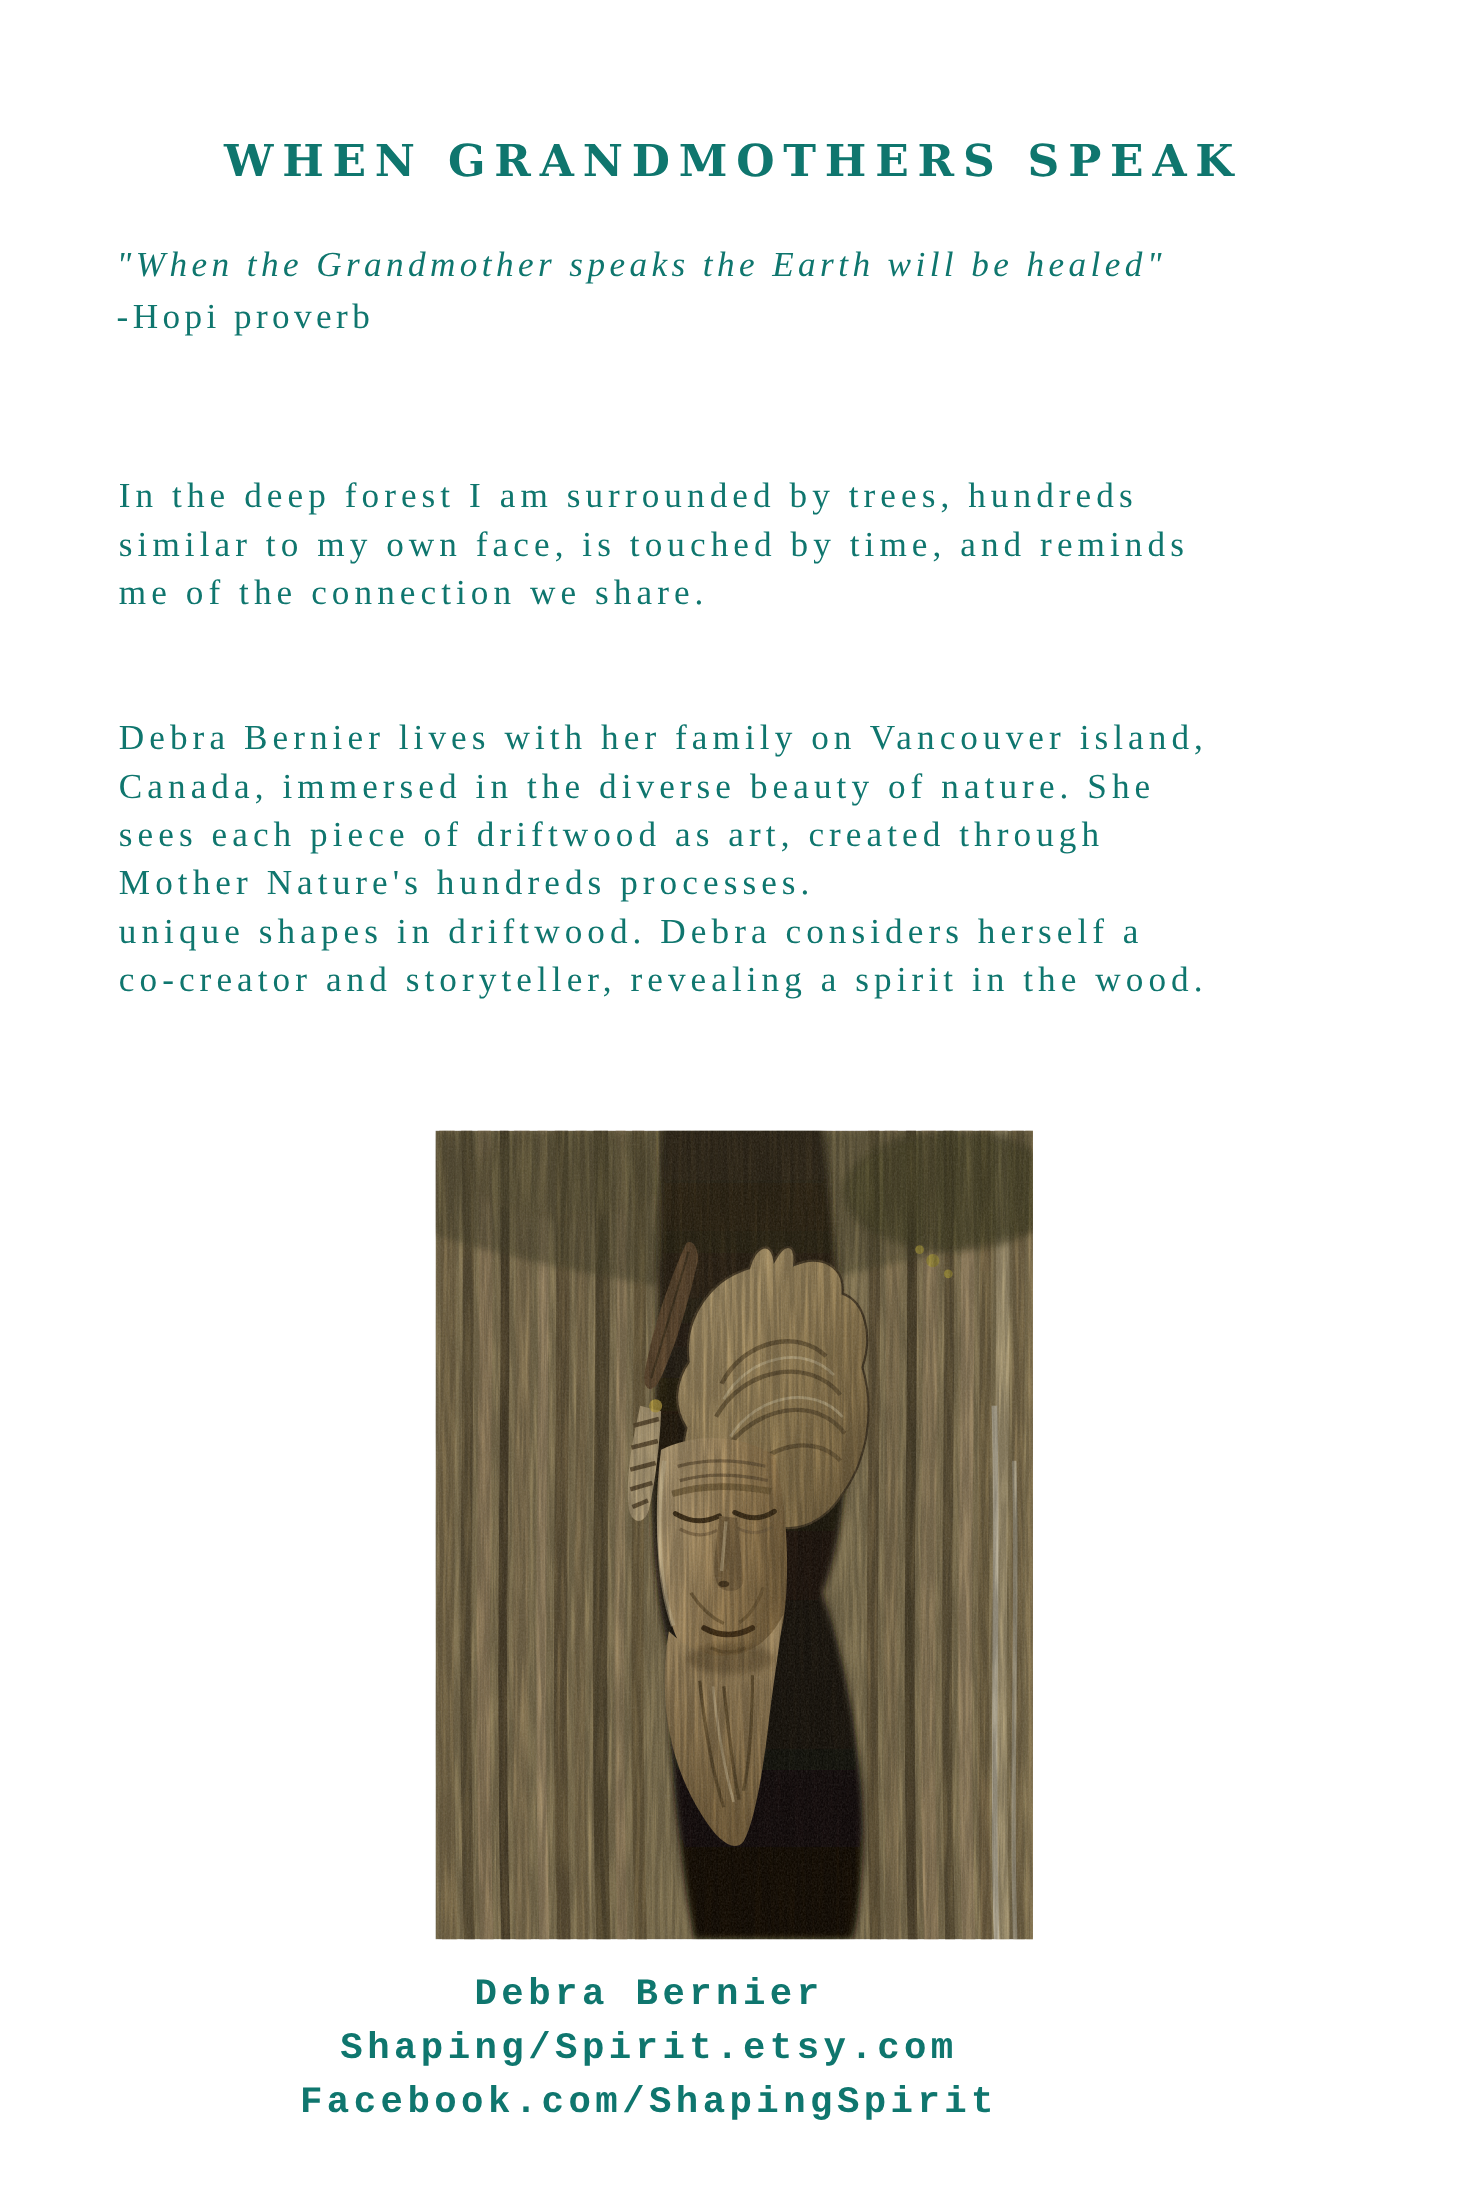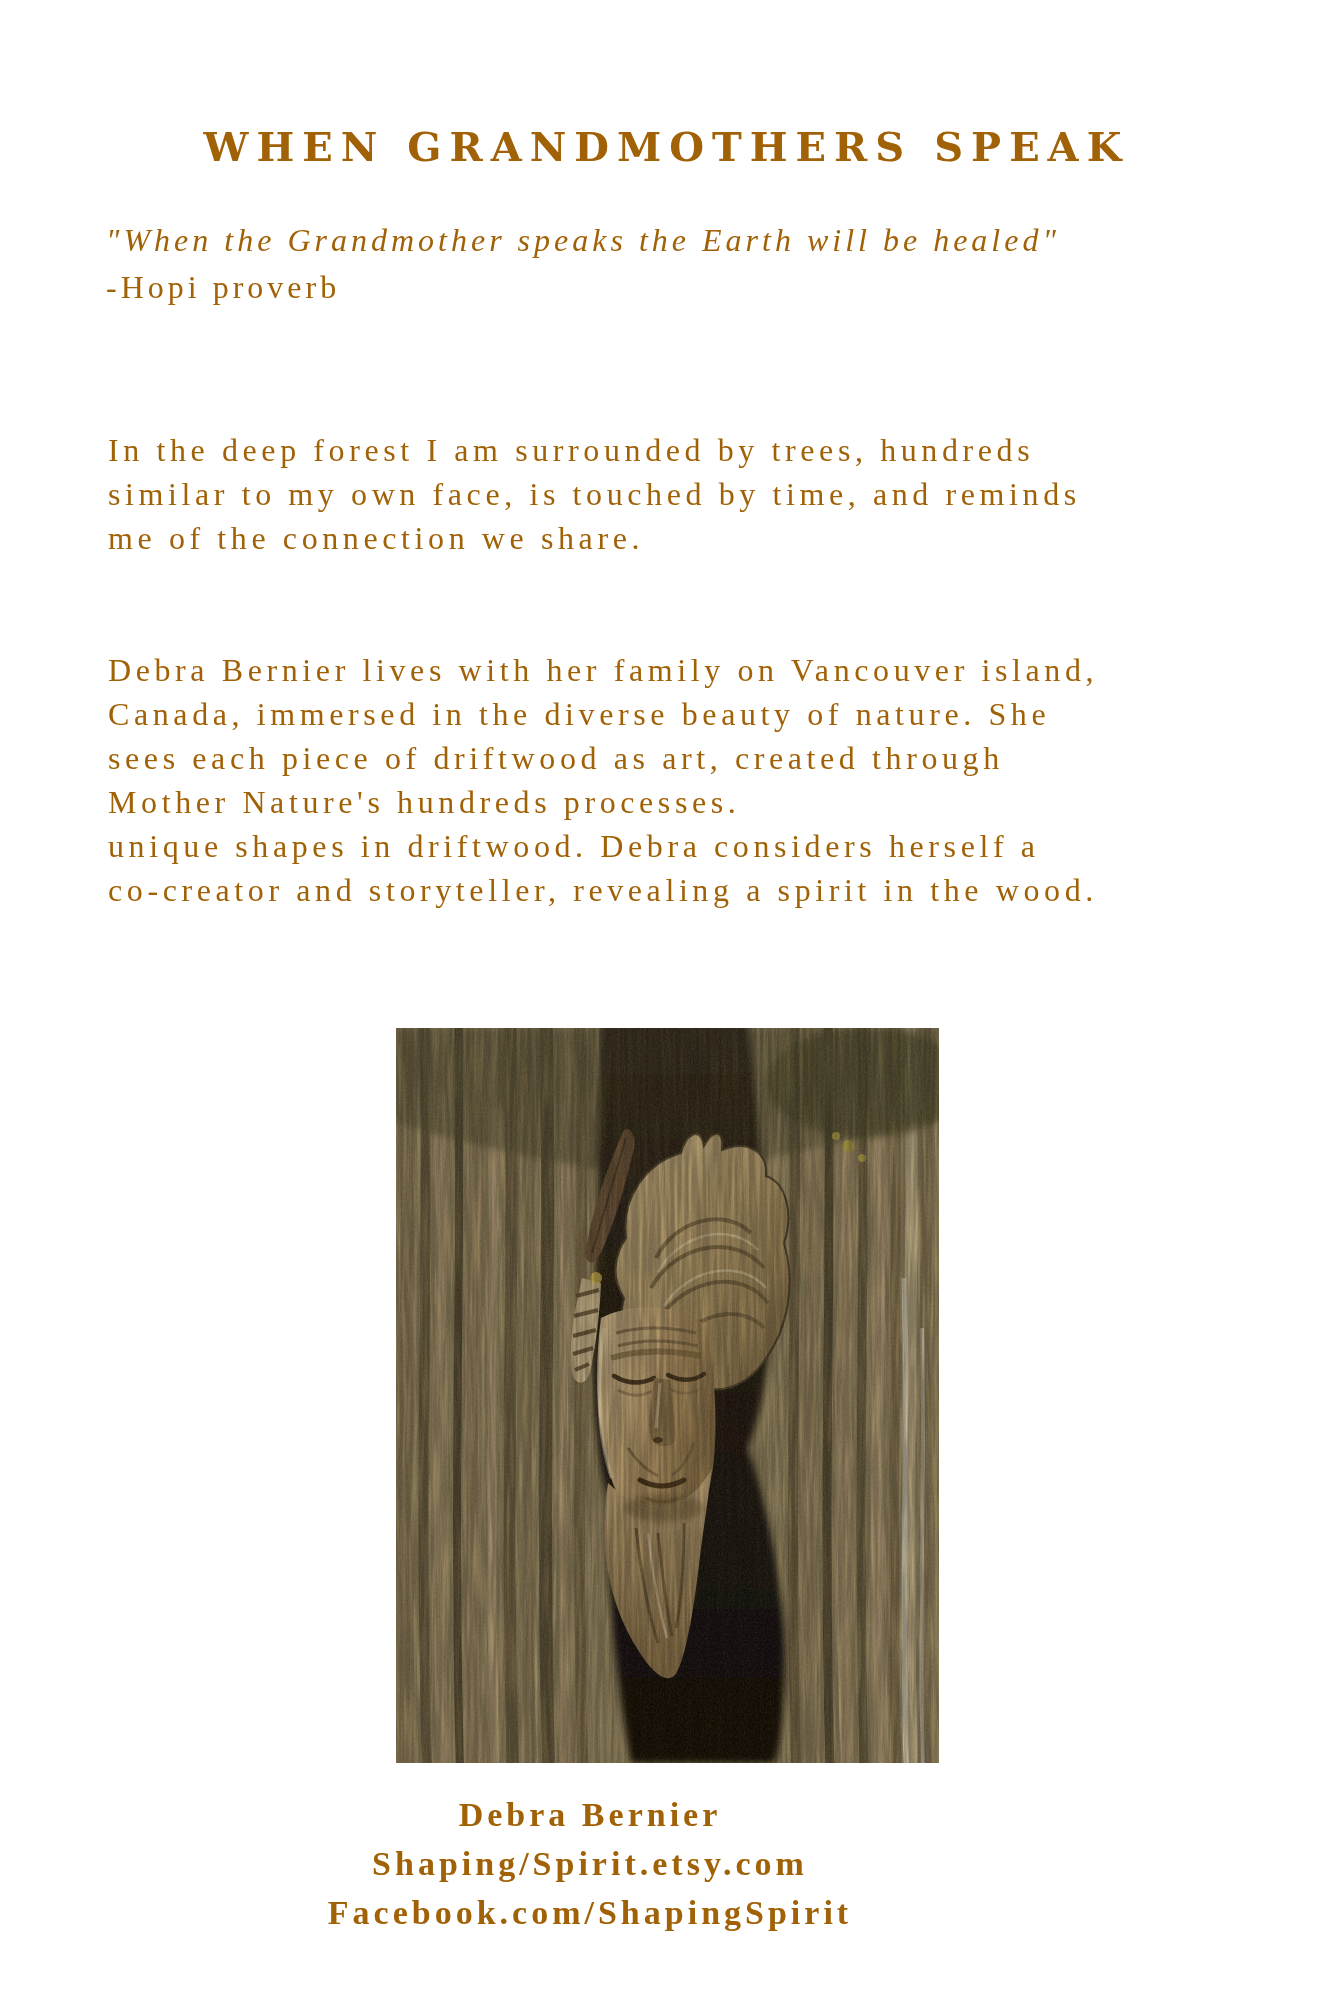--- a/index.html
+++ b/index.html
@@ -3,21 +3,21 @@
 <meta charset="utf-8">
 <style>
   html,body{margin:0;padding:0;}
   body{background:#e8e8e8;}
   .page{
     position:relative;
     width:1333px;height:2000px;
     background:#ffffff;
     margin:0 auto;
     overflow:hidden;
-    color:#a16207;
+    color:#0f766e;
   }
   .page-title{
     position:absolute;top:123px;left:0;width:1333px;
     text-align:center;
     font-family:"DejaVu Serif","Liberation Serif",serif;
     font-weight:bold;
     font-size:40px;line-height:48px;
     letter-spacing:8px;
     white-space:nowrap;
   }
@@ -39,21 +39,21 @@
   }
   .par-intro{top:428px;}
   .par-bio{top:648px;}
   .photo-wrap{
     position:absolute;left:396px;top:1028px;
     width:543px;height:735px;
   }
   .footer-block{
     position:absolute;top:1790px;left:0;width:1180px;
     text-align:center;
-    font-family:Liberation Serif, serif;
+    font-family:Liberation Mono, monospace;
     font-weight:bold;
     font-size:34px;line-height:49px;
     letter-spacing:4px;
     white-space:nowrap;
   }
 </style>
 </head>
 <body>
 
 <div class="page">

